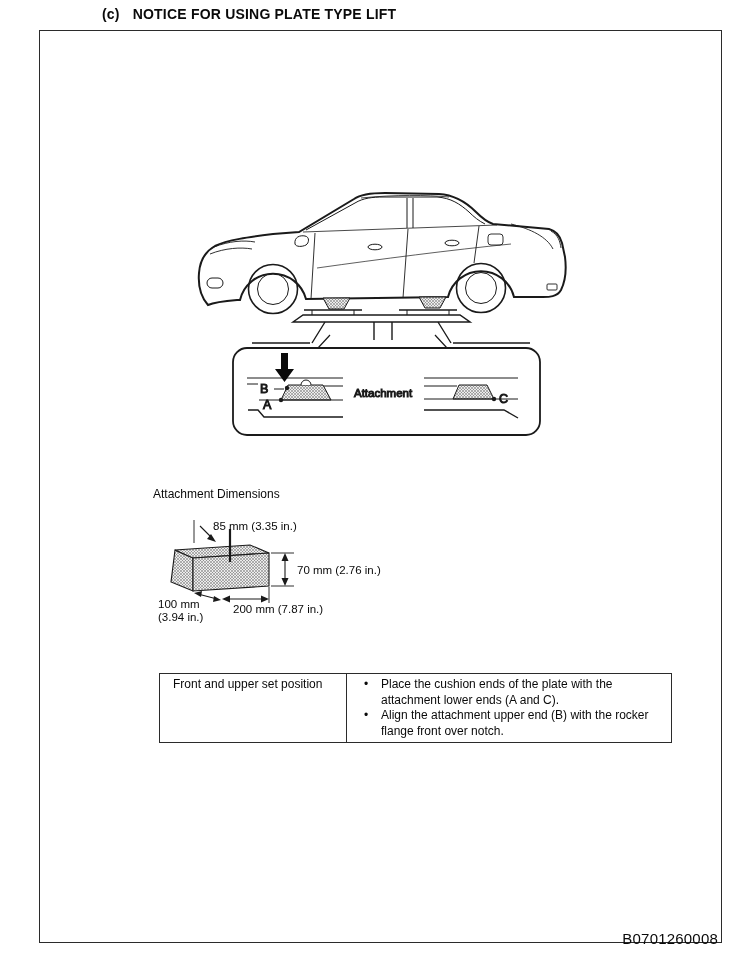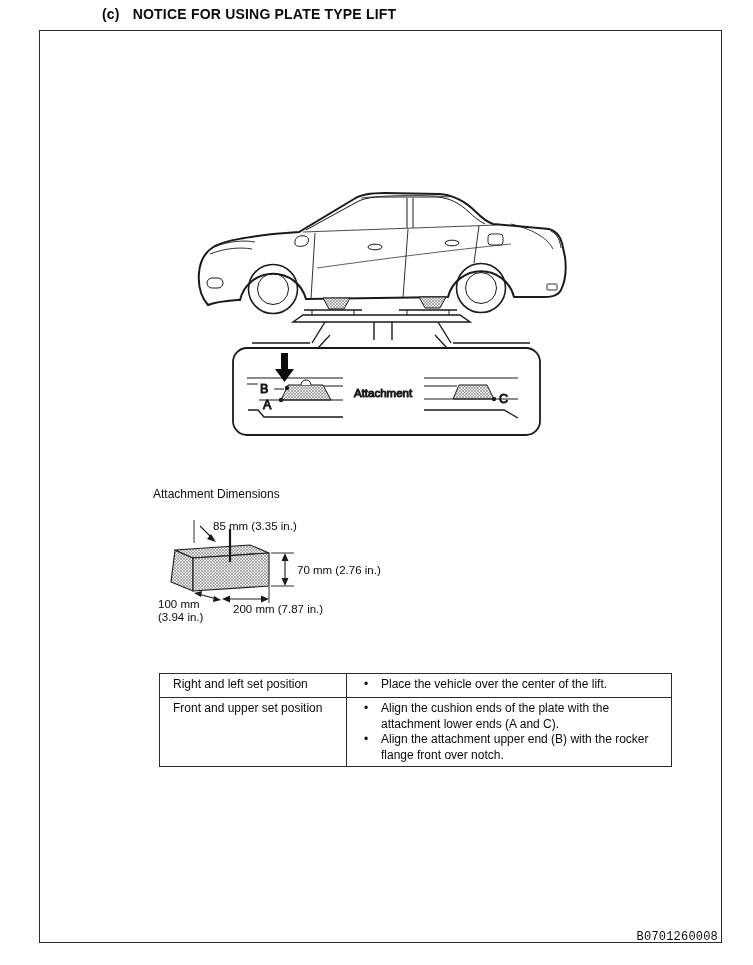--- a/index.html
+++ b/index.html
@@ -33,23 +33,22 @@
   .pos-table td{
     border:1.2px solid #2b2b2b;vertical-align:top;padding:3px 6px 3px 13px;
   }
   .pos-table td.cell-label{width:167px;}
   .pos-table td.cell-value{width:318px;padding-left:0;}
   .row-first td{height:17px;}
   .bullet-item{display:flex;align-items:flex-start;}
   .bullet-glyph{width:17px;padding-left:17px;flex:0 0 auto;text-align:left;}
   .bullet-text{flex:1 1 auto;padding-right:12px;}
   .figure-code{
-    position:absolute;right:3px;top:899px;font-size:12px;letter-spacing:.2px;
+    position:absolute;right:3px;top:899px;font-size:15px;letter-spacing:.2px;
     color:#0a0a0a;
-    font-family:Liberation Mono, monospace;
   }
 </style>
 </head>
 <body>
 
 <div class="heading">
   <span class="prefix">(c)</span><span>NOTICE FOR USING PLATE TYPE LIFT</span>
 </div>
 
 <div class="frame">
@@ -186,35 +185,26 @@
       <path stroke-width="0.9" d="M268,586 L268,602"></path>
       <path stroke-width="1.1" d="M226,598 L263,598"></path>
       <polygon fill="#1a1a1a" stroke="none" points="221,598 229,594.5 229,601.5"></polygon>
       <polygon fill="#1a1a1a" stroke="none" points="268,598 260,594.5 260,601.5"></polygon>
       <text class="t115" x="232" y="612" stroke="none">200 mm (7.87 in.)</text>
     </g>
   </svg>
 
   <table class="pos-table">
     <tbody>
-        <tr class="row-first">
-      <td class="cell-label">Right and left set position</td>
-      <td class="cell-value">
-        <div class="bullet-item">
-          <span class="bullet-glyph">•</span>
-          <span class="bullet-text">Place the vehicle over the center of the lift.</span>
-        </div>
-      </td>
-    </tr>
     <tr>
       <td class="cell-label">Front and upper set position</td>
       <td class="cell-value">
         <div class="bullet-item">
           <span class="bullet-glyph">•</span>
-          <span class="bullet-text">Align the cushion ends of the plate with the attachment lower ends (A and C).</span>
+          <span class="bullet-text">Place the cushion ends of the plate with the attachment lower ends (A and C).</span>
         </div>
         <div class="bullet-item">
           <span class="bullet-glyph">•</span>
           <span class="bullet-text">Align the attachment upper end (B) with the rocker flange front over notch.</span>
         </div>
       </td>
     </tr>
   </tbody>
     </table>
 

